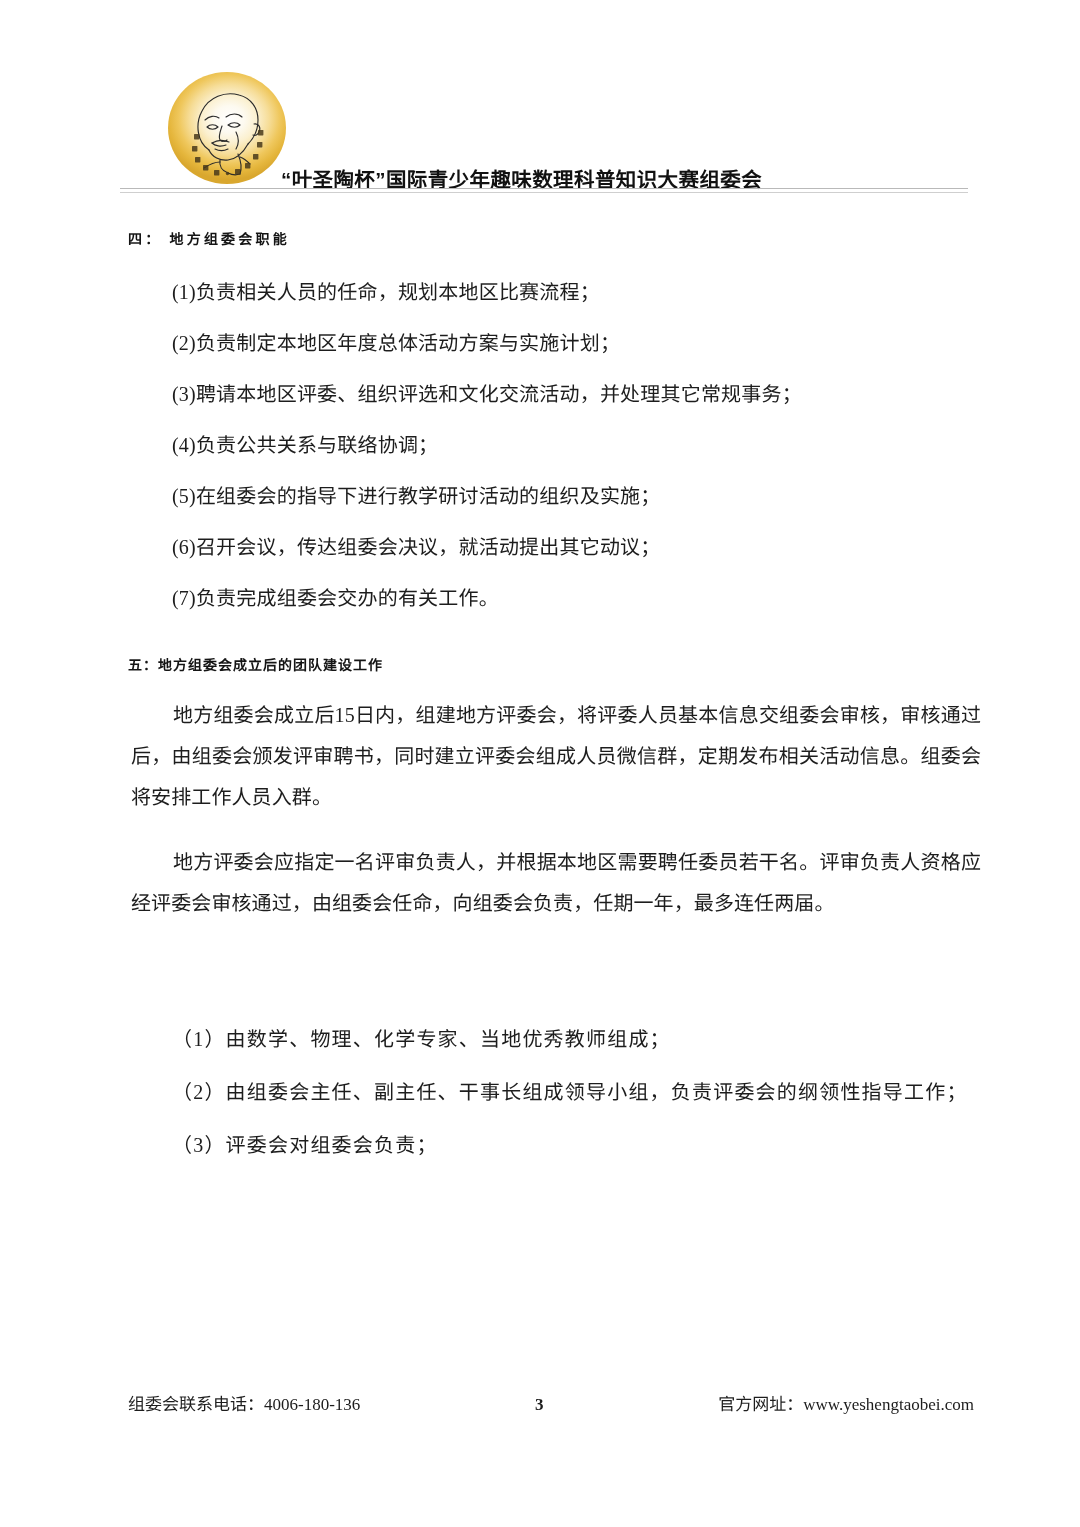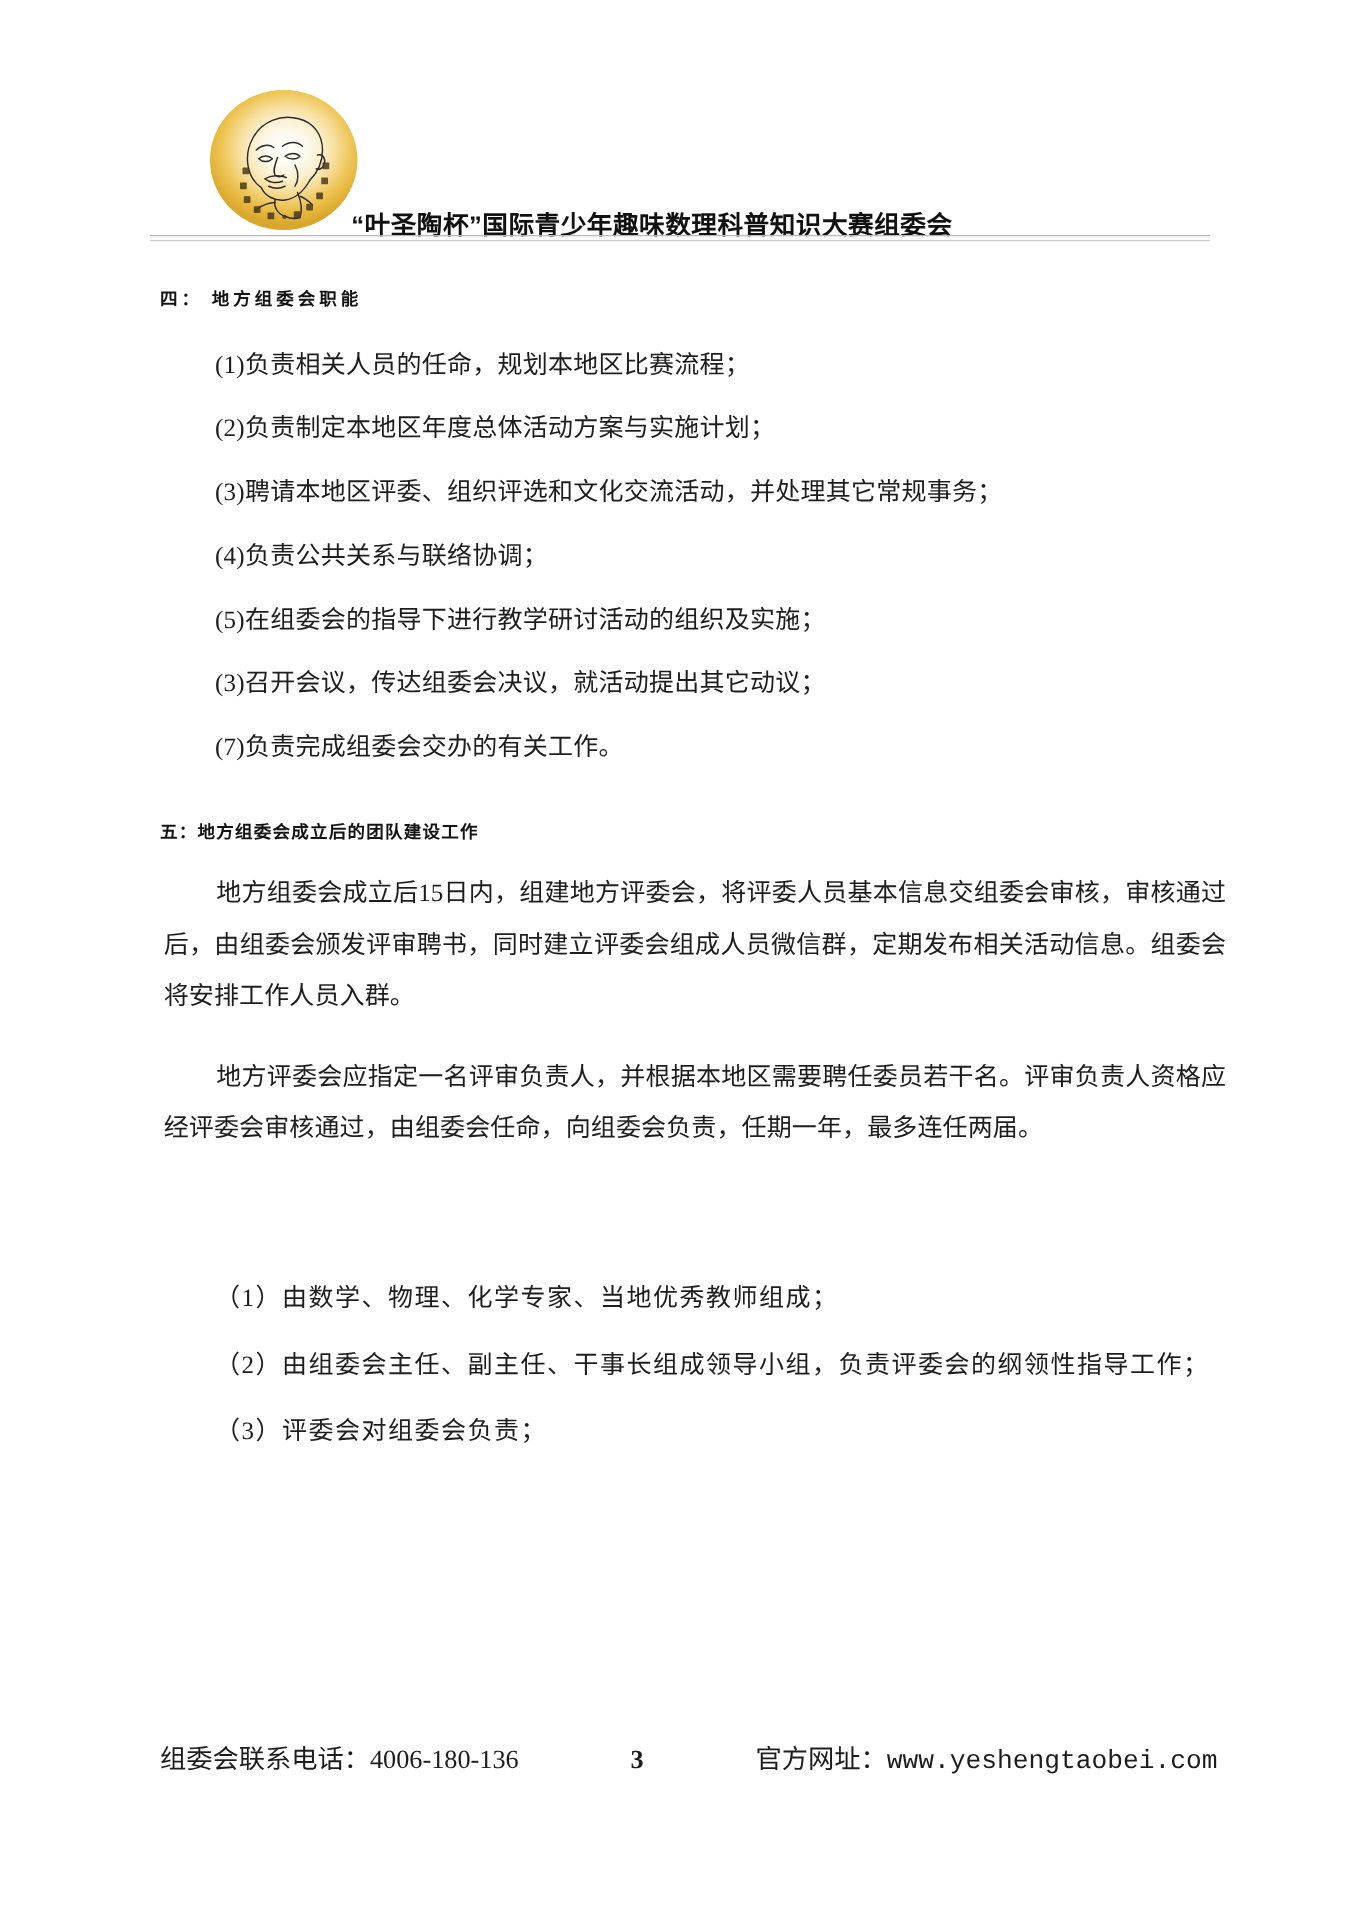--- a/index.html
+++ b/index.html
@@ -144,27 +144,27 @@
 
   
   .page-footer {
     position: absolute;
     left: 128px;
     top: 1390px;
     width: 846px;
     display: flex;
     align-items: baseline;
     justify-content: space-between;
-    font-size: 21px;
+    font-size: 17px;
     color: #1d1d1d;
     font-family: "Liberation Serif", "DejaVu Serif", serif;
   }
   .footer-phone { white-space: nowrap; }
   .footer-page  { white-space: nowrap; font-weight: bold; }
-  .footer-site  { white-space: nowrap; font-family: Liberation Mono, monospace; }
+  .footer-site  { white-space: nowrap; }
 </style>
 </head>
 <body>
 
 <div class="page">
 
   <div class="page-header">
 
     <div class="logo">
       <svg viewBox="0 0 118 112" xmlns="http://www.w3.org/2000/svg" aria-hidden="true">
@@ -231,21 +231,21 @@
     <p class="list-item">(1)负责相关人员的任命，规划本地区比赛流程；</p>
     <div class="gap-item"></div>
     <p class="list-item">(2)负责制定本地区年度总体活动方案与实施计划；</p>
     <div class="gap-item"></div>
     <p class="list-item">(3)聘请本地区评委、组织评选和文化交流活动，并处理其它常规事务；</p>
     <div class="gap-item"></div>
     <p class="list-item">(4)负责公共关系与联络协调；</p>
     <div class="gap-item"></div>
     <p class="list-item">(5)在组委会的指导下进行教学研讨活动的组织及实施；</p>
     <div class="gap-item"></div>
-    <p class="list-item">(3)召开会议，传达组委会决议，就活动提出其它动议；</p>
+    <p class="list-item">(6)召开会议，传达组委会决议，就活动提出其它动议；</p>
     <div class="gap-item"></div>
     <p class="list-item">(7)负责完成组委会交办的有关工作。</p>
 
     <div class="gap-sec"></div>
 
     <h2 class="section-heading">五：地方组委会成立后的团队建设工作</h2>
     <div class="gap-para"></div>
 
     <p class="para">地方组委会成立后15日内，组建地方评委会，将评委人员基本信息交组委会审核，审核通过后，由组委会颁发评审聘书，同时建立评委会组成人员微信群，定期发布相关活动信息。组委会将安排工作人员入群。</p>
     <div class="gap-para"></div>

